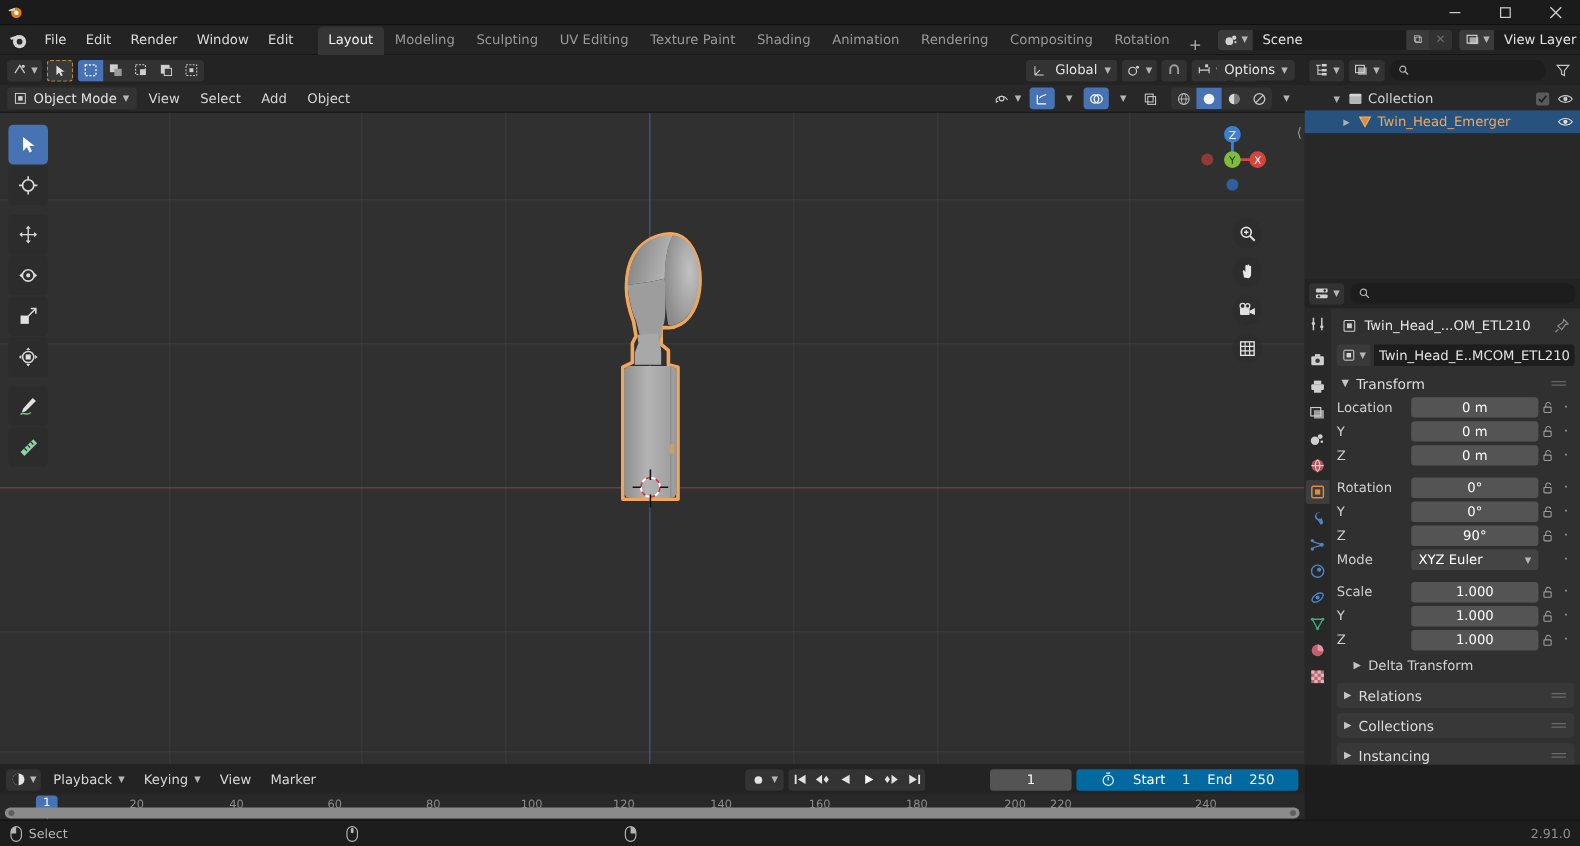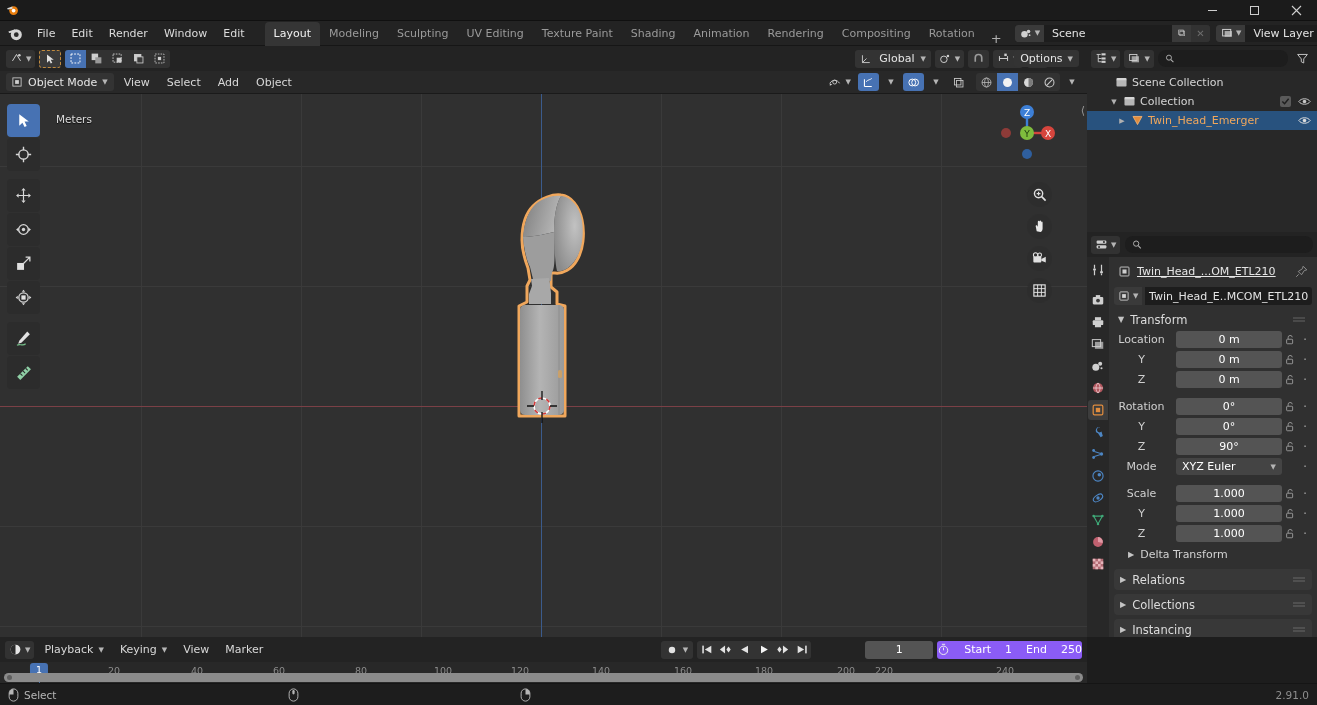--- a/index.html
+++ b/index.html
@@ -184,42 +184,42 @@
     align-items: center; gap: 2px; padding-top: 3px; flex: 0 0 22px;
   }
   .ptab {
     width: 20px; height: 20px; display: flex; align-items: center; justify-content: center;
     border-radius: 3px 0 0 3px;
   }
   .ptab.active { background: #3d3d3d; }
   .ptab-gap { height: 6px; }
   .props-main { flex: 1; padding: 4px 5px 0 5px; overflow: hidden; }
 
-  .breadcrumb { display: flex; align-items: center; gap: 6px; height: 21px; font-size: 11px; padding-left: 4px; text-decoration: underline; }
+  .breadcrumb { display: flex; align-items: center; gap: 6px; height: 21px; font-size: 11px; padding-left: 4px; }
   .pin { margin-left: auto; color: #8a8a8a; padding-right: 4px; }
   .namefield-row { display: flex; align-items: center; gap: 3px; margin: 5px 0 4px; }
   .nf-ico {
     display: flex; align-items: center; gap: 3px; height: 18px; padding: 0 4px;
     background: #3a3a3a; border-radius: 3px 0 0 3px;
   }
   .nf-input {
     flex: 1; height: 18px; background: #1d1d1d; border-radius: 0 3px 3px 0;
     display: flex; align-items: center; justify-content: center; font-size: 11px; color: #e4e4e4;
   }
 
   .panel-head {
     display: flex; align-items: center; gap: 6px; height: 21px; font-size: 11.5px;
     color: #dcdcdc; padding-left: 4px;
   }
   .panel-head.boxed { background: #383838; border-radius: 4px; margin-top: 4px; padding-left: 6px; }
   .tri { font-size: 8px; color: #c4c4c4; }
   .grip { margin-left: auto; margin-right: 6px; opacity: .5; }
 
   .frow { display: flex; align-items: center; height: 19px; margin-bottom: 1px; }
-  .flabel { width: 62px; text-align: center; padding-right: 7px; font-size: 11px; color: #cfcfcf; }
+  .flabel { width: 62px; text-align: left; padding-right: 7px; font-size: 11px; color: #cfcfcf; }
   .fval {
     flex: 1; height: 17px; background: #545454; border-radius: 3px;
     display: flex; align-items: center; justify-content: center; font-size: 11px; color: #fff;
   }
   .fval.dropdown { background: #444; justify-content: space-between; padding: 0 6px; }
   .flock { width: 16px; display: flex; justify-content: center; color: #9c9c9c; }
   .fdot { width: 14px; text-align: center; color: #9c9c9c; font-size: 13px; line-height: 10px; }
   .group-gap { height: 7px; }
   .subpanel { display: flex; align-items: center; gap: 6px; height: 21px; font-size: 11px; padding-left: 14px; color: #d2d2d2; }
 
@@ -237,22 +237,22 @@
   .tp-group { display: flex; background: #333; border-radius: 3px; overflow: hidden; }
   .tp-btn {
     width: 19px; height: 18px; display: flex; align-items: center; justify-content: center;
     color: #e0e0e0;
   }
   .frame-field {
     width: 68px; height: 18px; background: #545454; border-radius: 3px;
     display: flex; align-items: center; justify-content: center; font-size: 11px; color: #fff;
   }
   .se-field {
-    display: flex; align-items: center; height: 18px; background: #8b5cf6; border-radius: 3px;
-    padding: 0 0; gap: 14px; font-size: 11px; color: #fff;
+    display: flex; align-items: center; height: 18px; background: #0369a1; border-radius: 3px;
+    padding: 0 20px; gap: 14px; font-size: 11px; color: #fff;
   }
   .tl-ruler { position: relative; height: 21px; background: #282828; overflow: hidden; }
   .tick { position: absolute; top: 3px; font-size: 9.5px; color: #8c8c8c; transform: translateX(-50%); }
   .playhead { position: absolute; top: 1px; transform: translateX(-50%); }
   .playhead-badge {
     background: #4772b3; color: #fff; font-size: 9.5px; border-radius: 3px;
     padding: 1px 6px 2px; white-space: nowrap;
   }
   .playhead-line { position: absolute; left: 50%; top: 16px; width: 1px; height: 30px; background: #4772b3; }
   .tl-scroll {
@@ -585,21 +585,20 @@
           <rect x="63" y="188" width="4" height="8" rx="1.6" fill="#c9a06a"></rect>
         </svg>
 
         <svg style="position:absolute;left:527px;top:297px" width="30" height="40" viewBox="0 0 30 40">
           <circle cx="15" cy="15" r="8" fill="none" stroke="#ffffff" stroke-width="1.6"></circle>
           <circle cx="15" cy="15" r="8" fill="none" stroke="#d23b3b" stroke-width="1.6" stroke-dasharray="4.2 4.2"></circle>
           <path d="M15 0 L15 9 M15 21 L15 32 M0 15 L7 15 M23 15 L30 15" stroke="#111" stroke-width="1.3"></path>
         </svg>
 
         <div class="vp-overlay-text">
-          <div>Meters</div>
         </div>
       </div>
 
       <div class="vp-tools">
         <div class="tool-btn active">
           <svg width="17" height="17" viewBox="0 0 16 16">
               <path d="M4 2 L4 13 L7 10 L9 14.2 L11 13.2 L9 9 L13 9 Z" fill="#fff"></path>
             </svg>
         </div>
         <div class="tool-btn">
@@ -722,28 +721,20 @@
             <input type="text" placeholder="" style="">
           </div>
           <div class="hbtn flat">
             <svg width="13" height="13" viewBox="0 0 16 16">
               <path d="M2 3 L14 3 L9.5 8.5 L9.5 13.5 L6.5 12 L6.5 8.5 Z" fill="none" stroke="#c5c5c5" stroke-width="1.2"></path>
             </svg>
           </div>
         </div>
         <div class="out-rows">
 
-          <div class="out-row" style="padding-left:14px">
-            <span class="disc"></span>
-            <svg width="13" height="13" viewBox="0 0 16 16">
-              <rect x="1.8" y="4" width="12.4" height="9" rx="1.2" fill="#b6b6b6"></rect>
-              <rect x="1.8" y="2.6" width="12.4" height="2.6" rx="1" fill="#d5d5d5"></rect>
-            </svg>
-            <span class="out-label">Scene Collection</span>
-          </div>
 
           <div class="out-row" style="padding-left:22px">
             <span class="disc">▼</span>
             <svg width="13" height="13" viewBox="0 0 16 16">
               <rect x="1.8" y="4" width="12.4" height="9" rx="1.2" fill="#b6b6b6"></rect>
               <rect x="1.8" y="2.6" width="12.4" height="2.6" rx="1" fill="#d5d5d5"></rect>
             </svg>
             <span class="out-label">Collection</span>
             <span class="out-right">
               <span class="chk">

